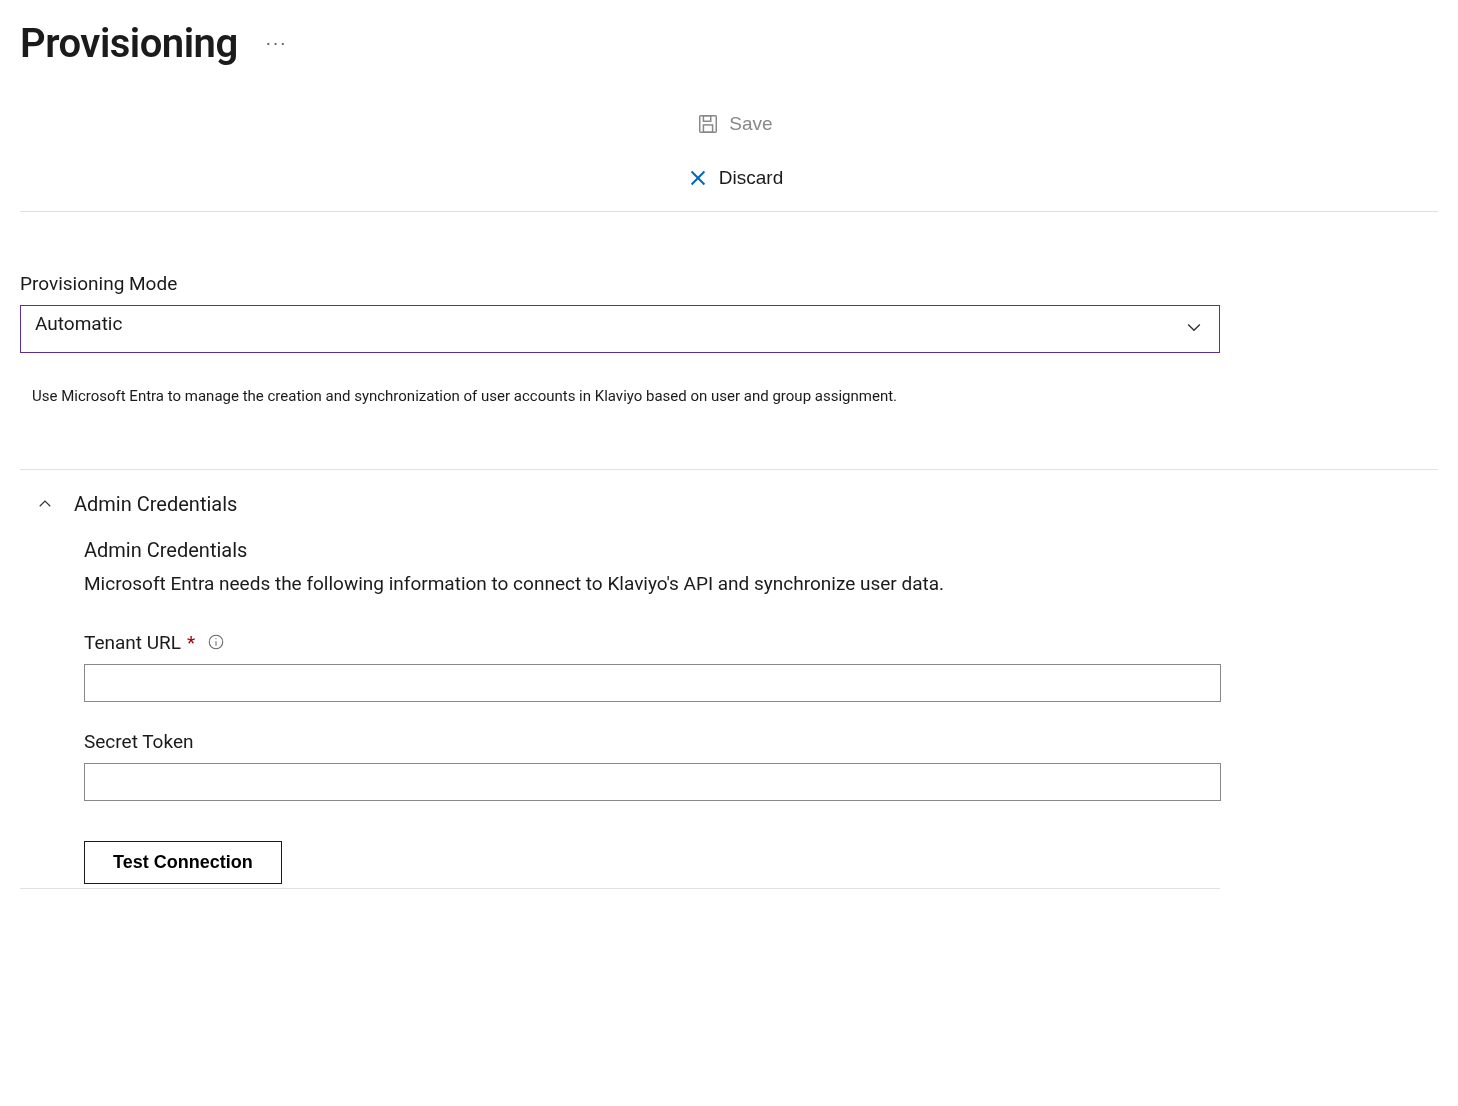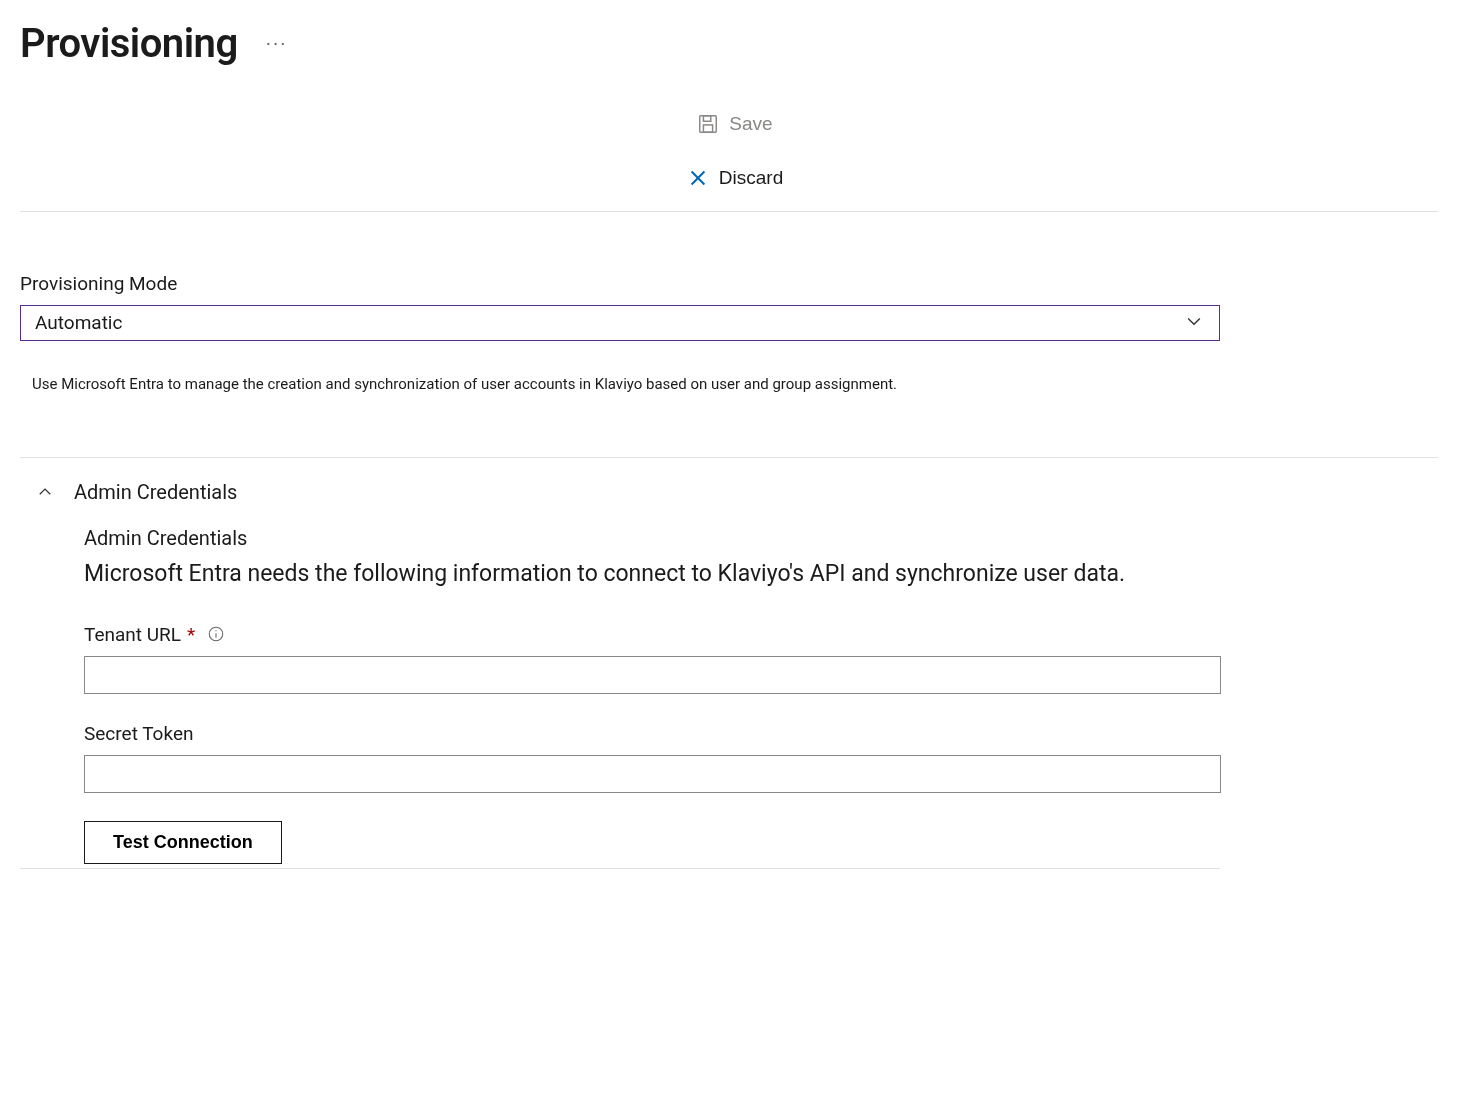--- a/index.html
+++ b/index.html
@@ -65,26 +65,26 @@
   .field-label {
     font-size: 19px;
     margin-bottom: 10px;
   }
   .select-wrap {
     position: relative;
     width: 1200px;
   }
   .select {
     width: 100%;
-    height: 36px;
+    height: 48px;
     border: 1px solid #5b2e91;
     padding: 6px 40px 6px 14px;
     font-size: 19px;
     display: flex;
-    align-items: flex-end;
+    align-items: flex-start;
     background: #fff;
     cursor: pointer;
   }
   .select-caret {
     position: absolute;
     right: 16px;
     top: 50%;
     transform: translateY(-50%);
     pointer-events: none;
     color: #323130;
@@ -119,21 +119,21 @@
 
   .accordion-body {
     padding-left: 64px;
     max-width: 1232px;
   }
   .sub-heading {
     font-size: 20px;
     margin-bottom: 10px;
   }
   .sub-desc {
-    font-size: 23px;
+    font-size: 19px;
     margin-bottom: 36px;
   }
   .form-row { margin-bottom: 28px; }
   .form-label-row {
     display: flex;
     align-items: center;
     gap: 6px;
     font-size: 19px;
     margin-bottom: 10px;
   }
@@ -152,20 +152,21 @@
     font-size: 17px;
     background: #fff;
   }
   .btn-outline {
     border: 1px solid #1b1b1b;
     background: #fff;
     font-size: 18px;
     font-weight: 600;
     padding: 10px 28px;
     cursor: pointer;
+    margin-top: 12px;
   }
   .end-divider {
     border-top: 1px solid #e1e1e1;
     margin-top: 4px;
     width: 1200px;
   }
 </style>
 </head>
 <body>
 

